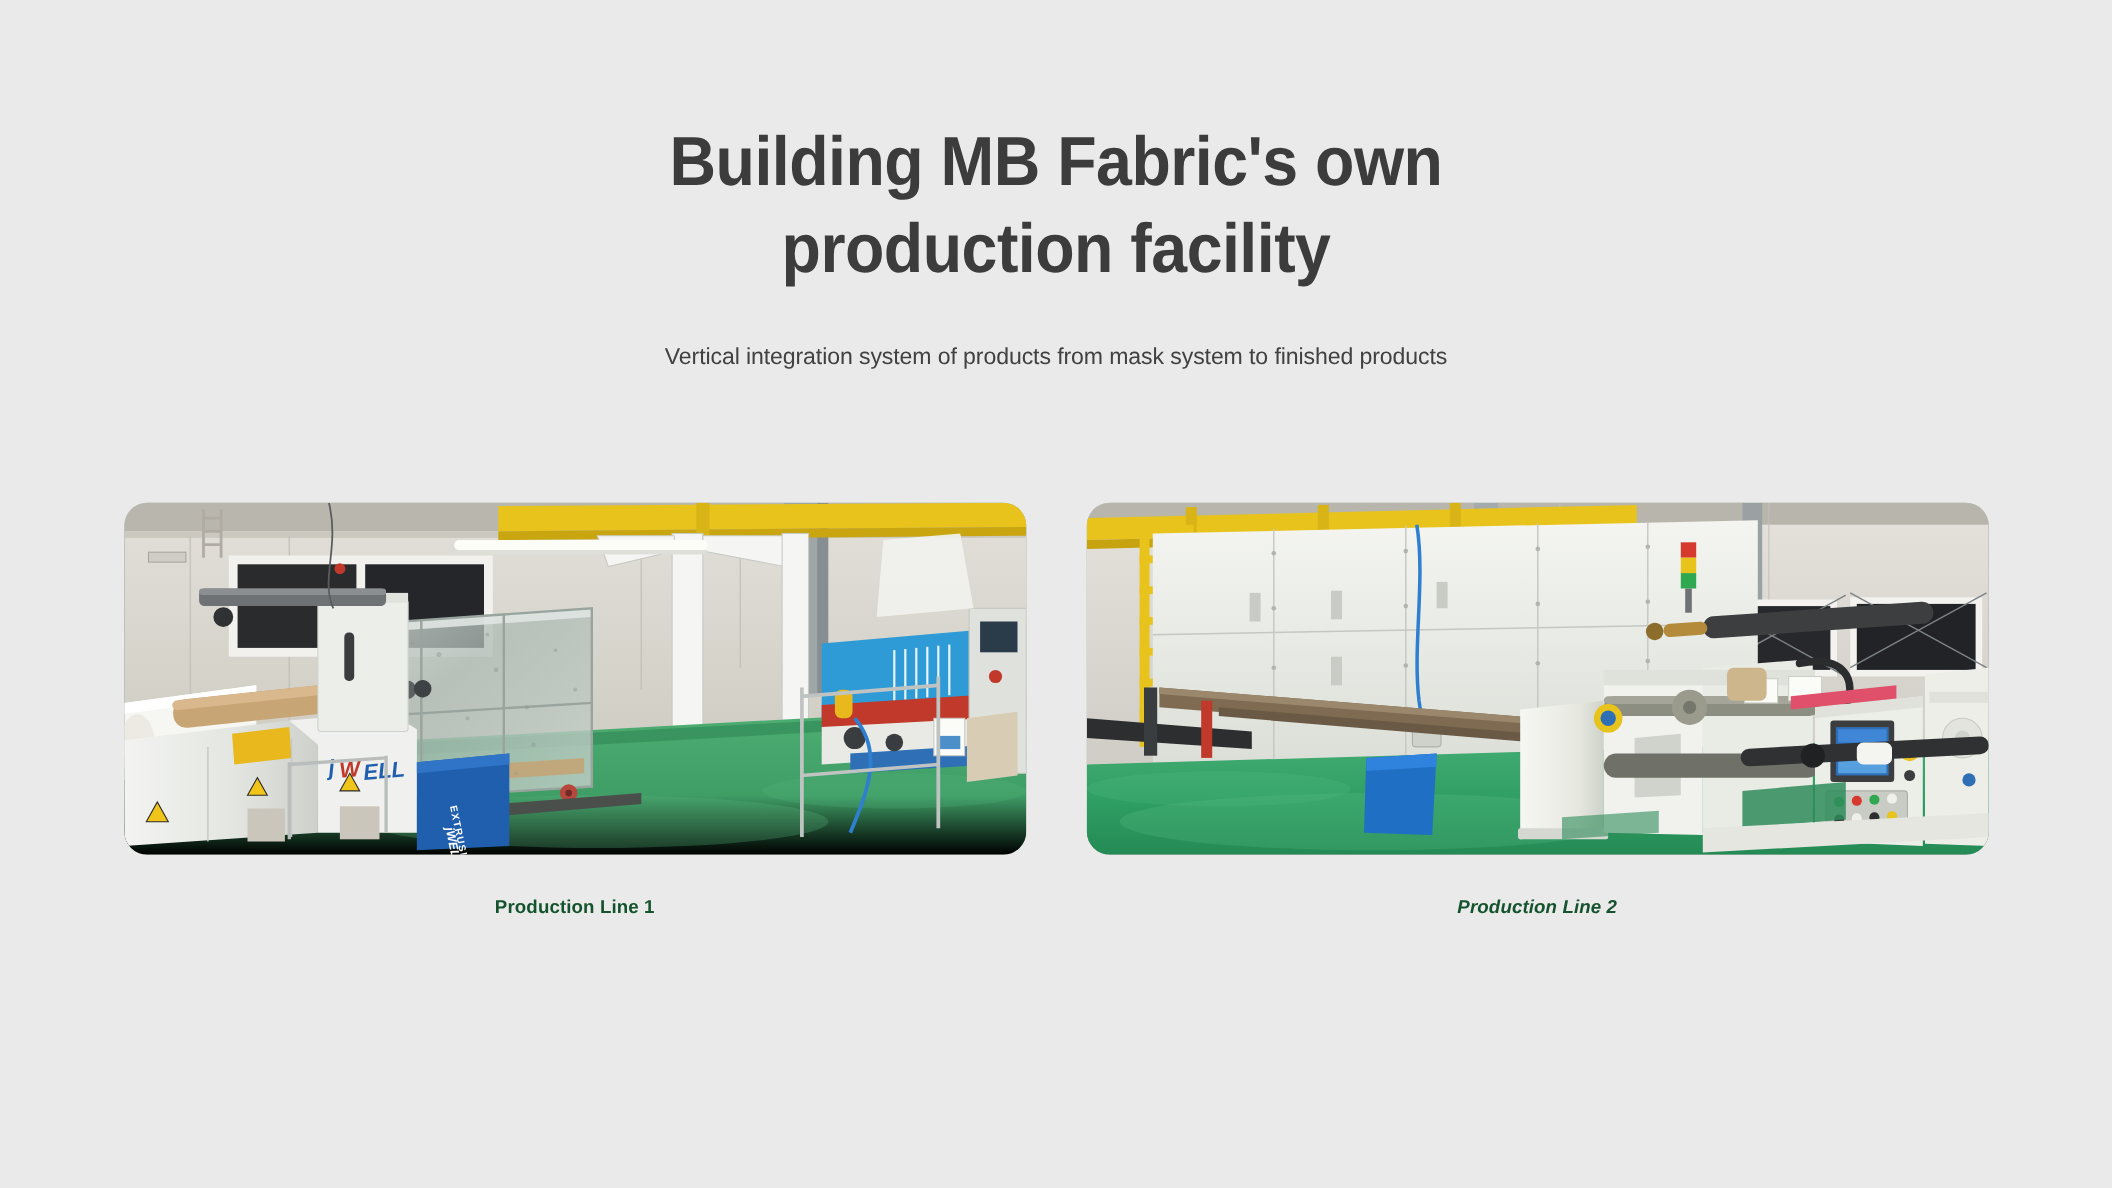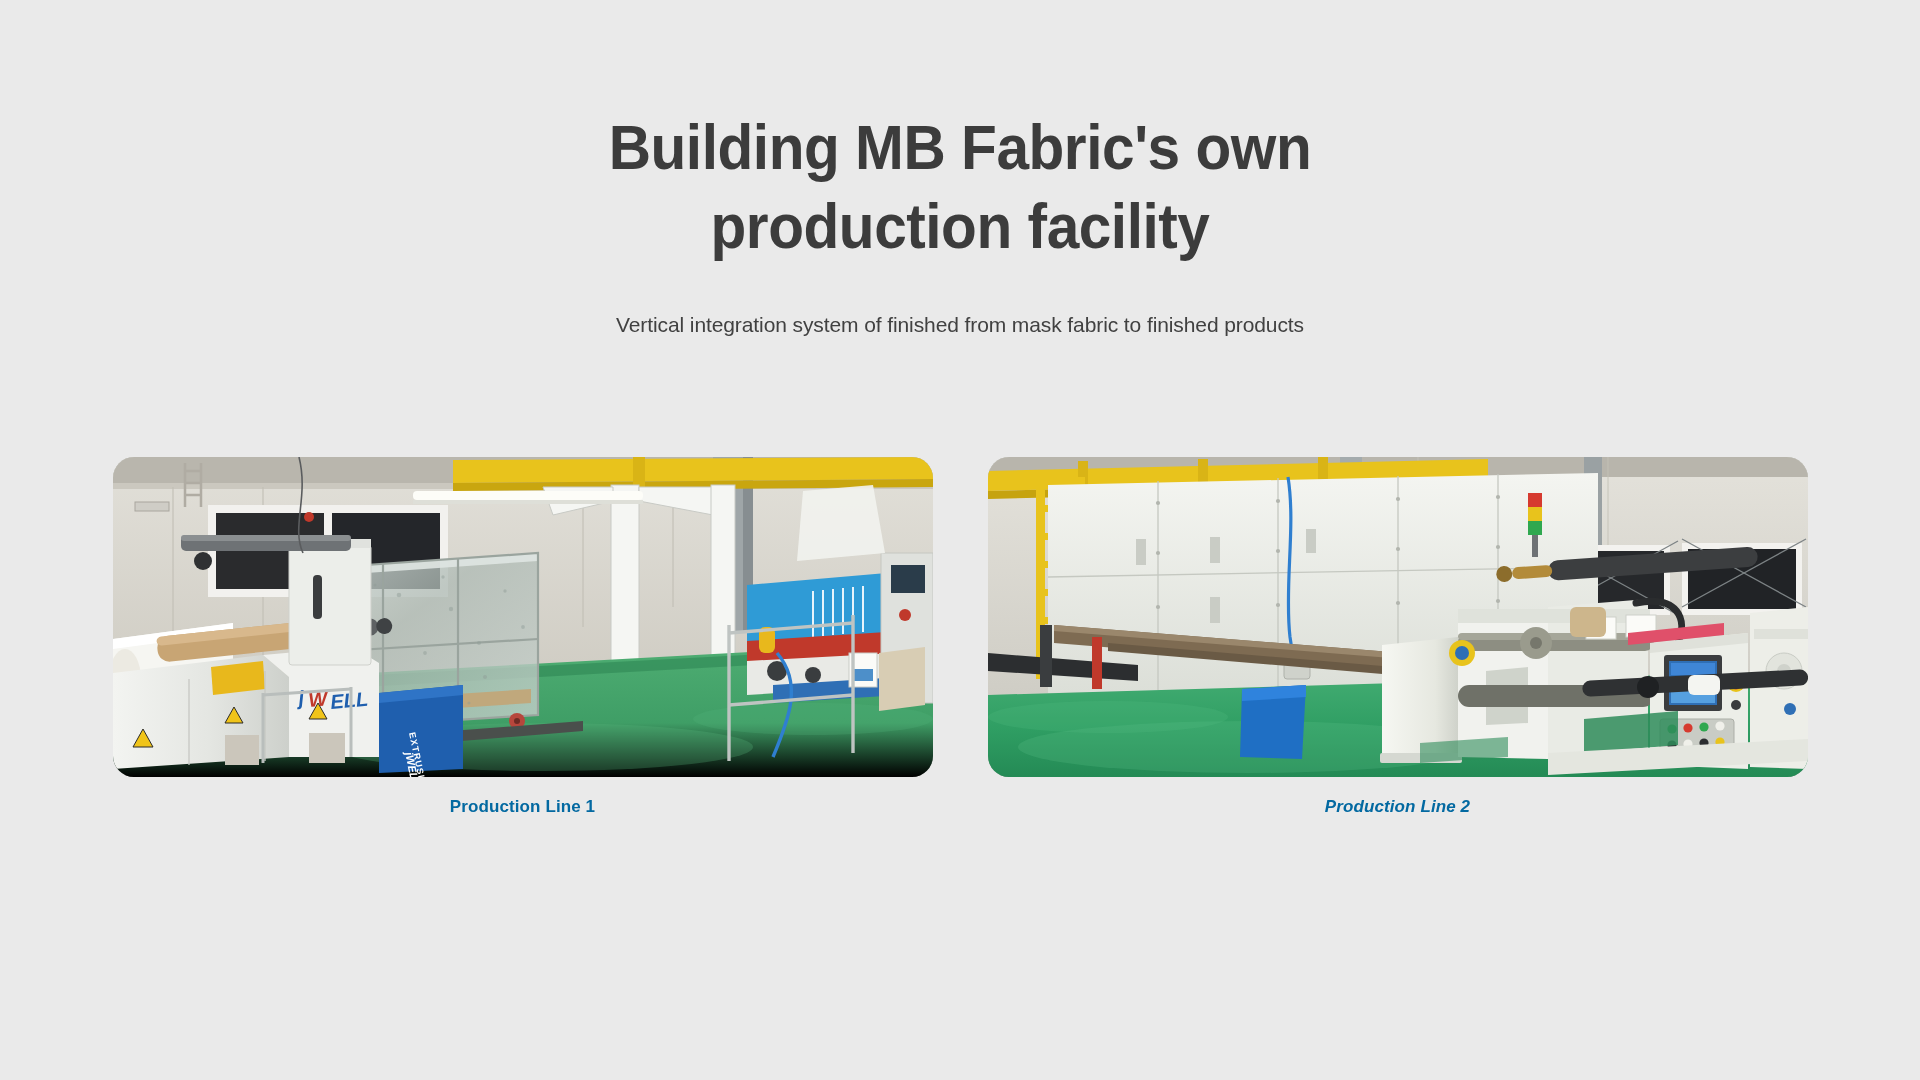--- a/index.html
+++ b/index.html
@@ -40,40 +40,40 @@
   }
   .photo-card { width:820px; }
   .photo-frame {
     position:relative;
     width:820px; height:320px;
     border-radius:21px;
     overflow:hidden;
     background:#9aa29a;
   }
   .caption {
-    margin-top:20px;
+    margin-top:38px;
     text-align:center;
     font-size:17px;
     font-weight:700;
-    color:#0369a1;
+    color:#14532d;
     letter-spacing:0.1px;
   }
   .photo-frame svg { display:block; width:100%; height:100%; }
 </style>
 </head>
 <body style="background: rgb(234, 234, 234);">
 
 <div class="page">
 
   <div class="heading-block">
     <h1 class="page-title">
       <span>Building MB Fabric's own</span><br>
       <span>production facility</span>
     </h1>
-    <p class="page-subtitle">Vertical integration system of finished from mask fabric to finished products</p>
+    <p class="page-subtitle">Vertical integration system of products from mask system to finished products</p>
   </div>
 
   <div class="gallery">
 
     <figure class="photo-card" style="margin:0;">
       <div class="photo-frame" aria-label="Factory floor with JWELL extrusion melt-blown fabric production line, white machine cabinets with blue accent panel, fabric roll on unwinder, transparent-sided rolling cart and green epoxy floor">
         <svg viewBox="0 0 820 320" preserveAspectRatio="xMidYMid slice">
           <defs>
             <linearGradient id="f1floor" x1="0" y1="0" x2="0" y2="1">
               <stop offset="0%" stop-color="#4fae73"></stop>

